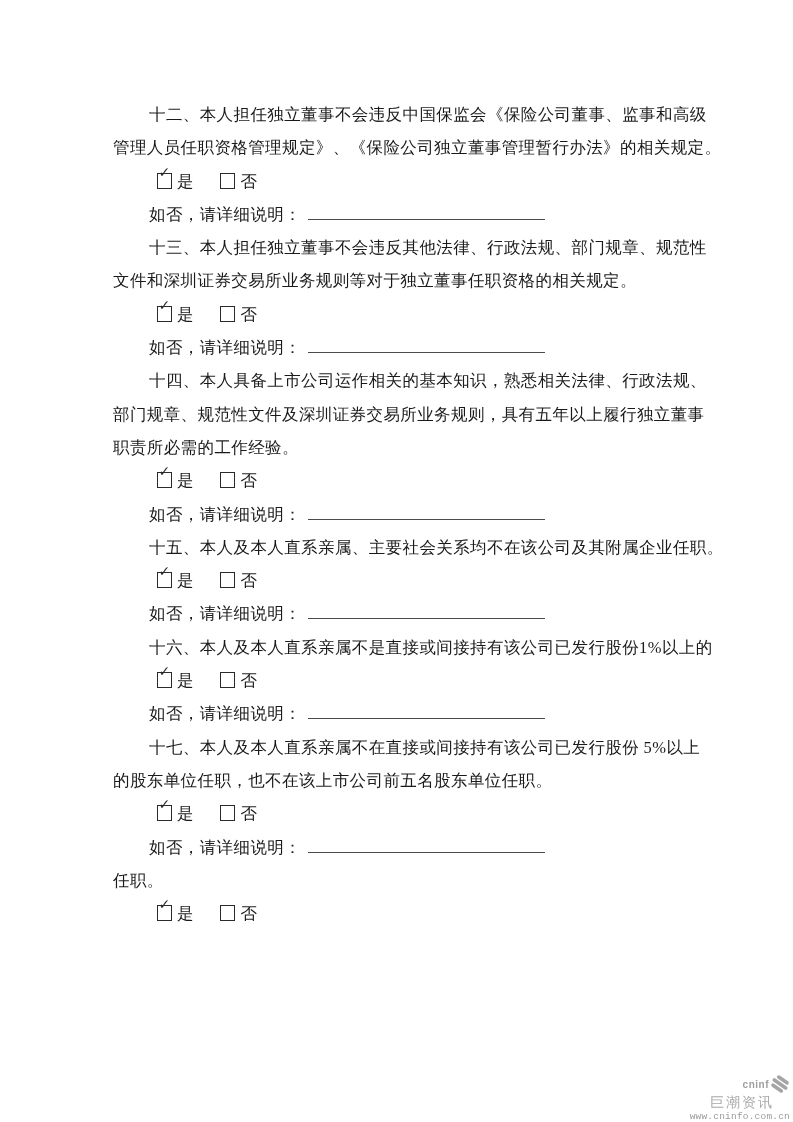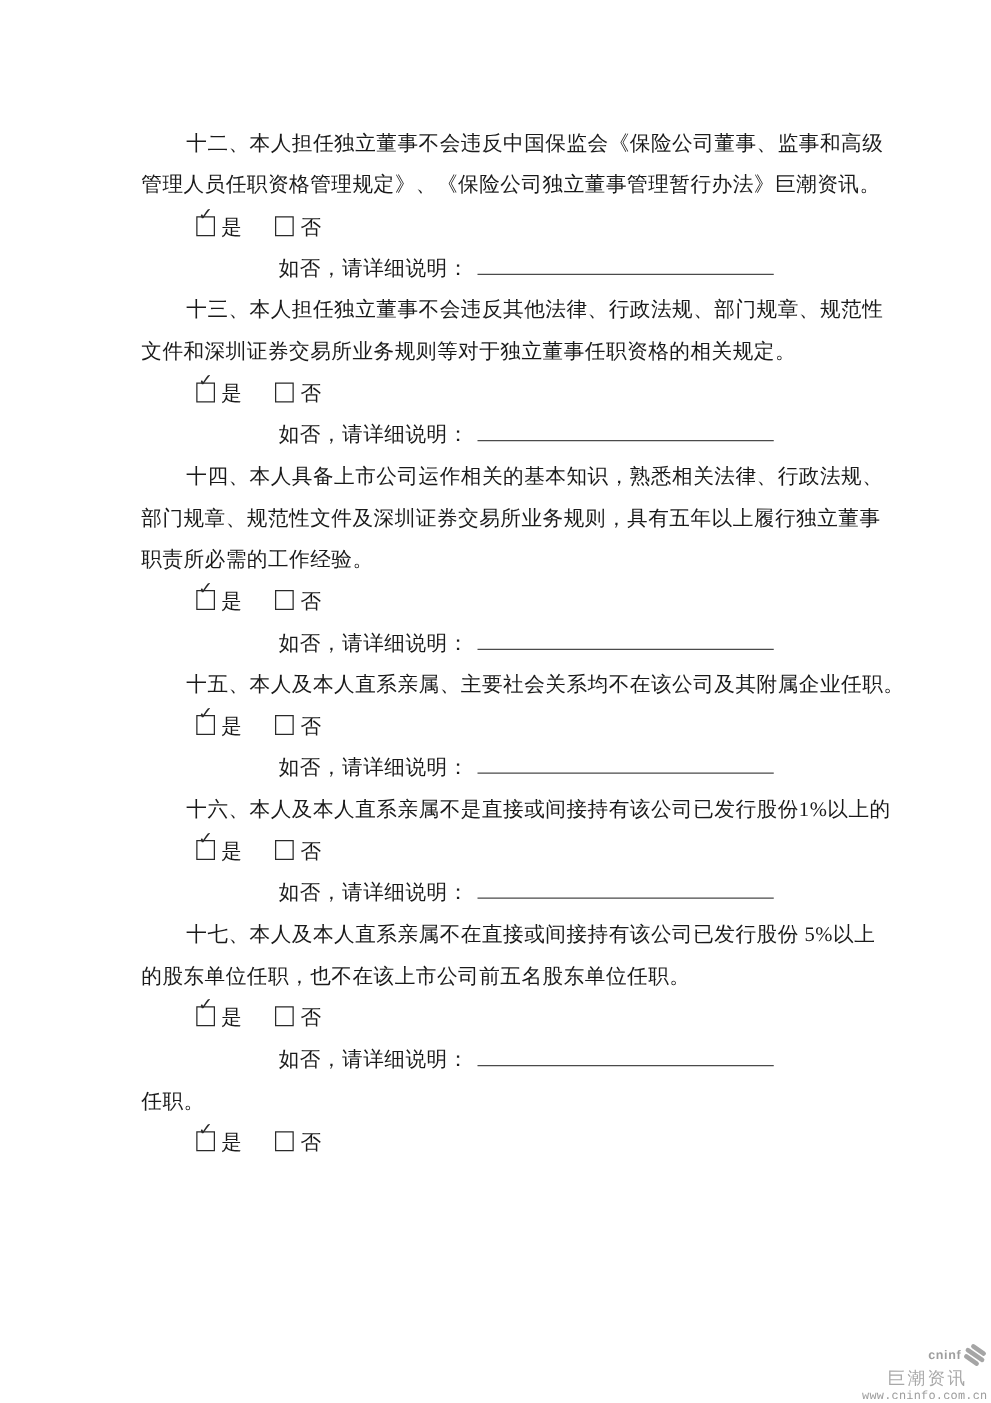--- a/index.html
+++ b/index.html
@@ -20,21 +20,21 @@
   }
   .row {
     height: 33.3px;
     line-height: 33.3px;
     font-size: 16.5px;
     letter-spacing: 0.4px;
     white-space: nowrap;
   }
   .line.first { text-indent: 36px; }
   .checkbox-row { padding-left: 44px; }
-  .explain-row { padding-left: 36px; text-align: center; }
+  .explain-row { padding-left: 36px; }
   .cb {
     display: inline-block;
     width: 13px;
     height: 14px;
     border: 1.6px solid #2a2a2a;
     vertical-align: -2px;
     position: relative;
     margin-right: 5px;
     background: #fff;
   }
@@ -90,21 +90,21 @@
 </style>
 </head>
 <body>
 
 <div class="page">
 
   <div class="content">
     <div>
       <div>
           <div class="row line first">十二、本人担任独立董事不会违反中国保监会《保险公司董事、监事和高级</div>
-          <div class="row line">管理人员任职资格管理规定》、《保险公司独立董事管理暂行办法》巨潮资讯。</div>
+          <div class="row line">管理人员任职资格管理规定》、《保险公司独立董事管理暂行办法》的相关规定。</div>
         </div>
       <div class="row checkbox-row">
         <span class="cb checked"></span><span>是</span>
         <span class="cb gap"></span><span>否</span>
       </div>
       <div class="row explain-row">
         <span>如否，请详细说明：</span><span class="blank"></span>
       </div>
     </div>
 

